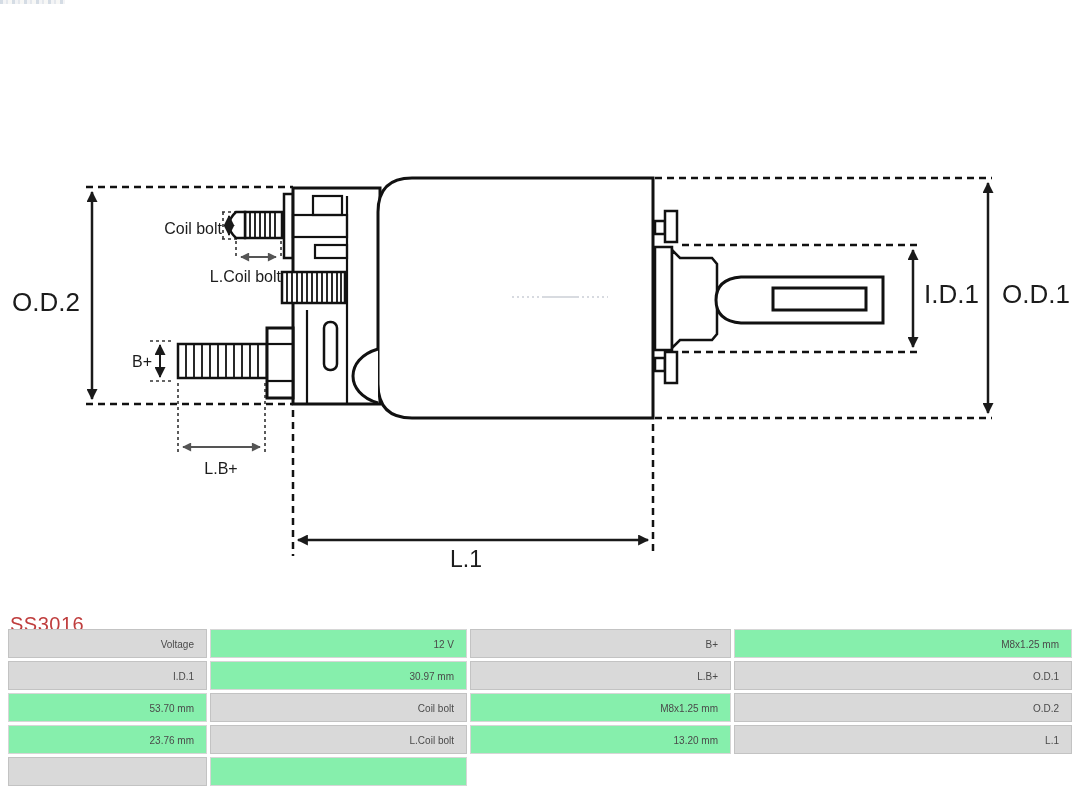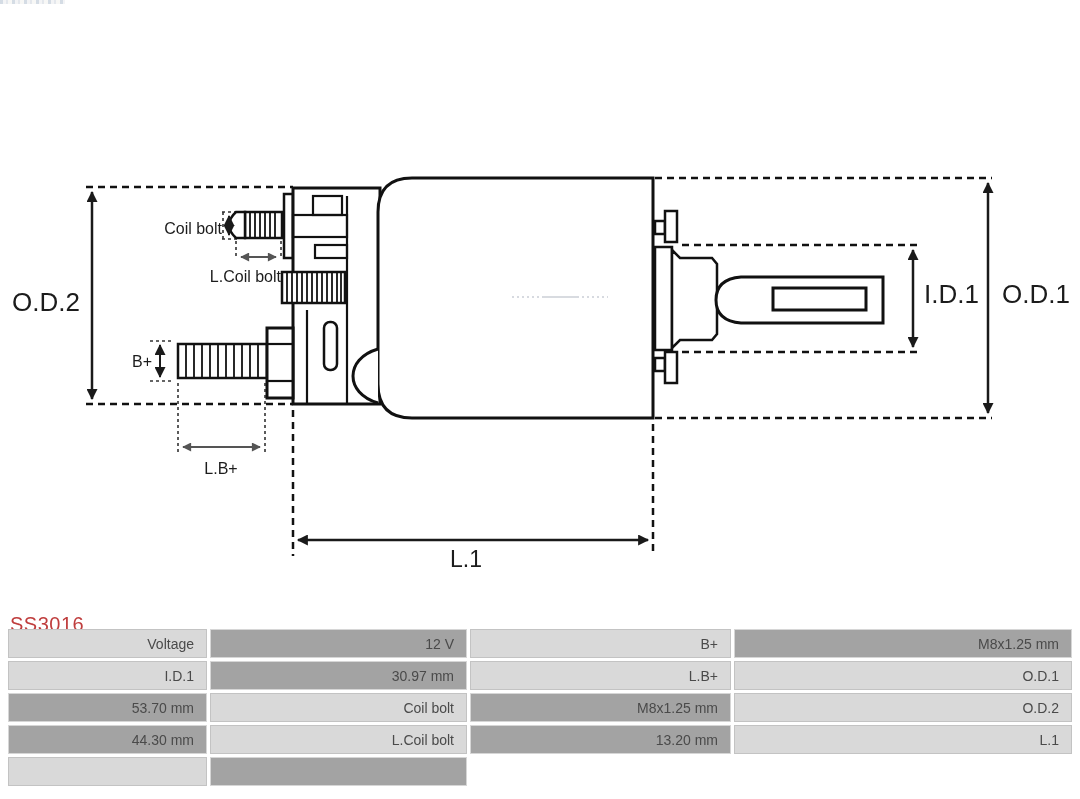--- a/index.html
+++ b/index.html
@@ -13,25 +13,25 @@
   svg.diagram{position:absolute;left:0;top:0;}
   svg.diagram text{font-family:"Liberation Sans",sans-serif;fill:#1c1c1c;}
   .dim-big{font-size:26px;}
   .dim-mid{font-size:23px;}
   .dim-small{font-size:16px;fill:#2b2b2b;}
 
   .part-title{position:absolute;left:10px;top:613px;font-size:20px;letter-spacing:.5px;
               color:#bf3d3d;cursor:pointer;}
 
   .spec-table{position:absolute;left:8px;top:629px;width:1064px;display:grid;
-              grid-template-columns:199px 257px 261px 338px;gap:3px;font-size:14px;color:#4a4a4a;}
+              grid-template-columns:199px 257px 261px 338px;gap:3px;font-size:10px;color:#4a4a4a;}
   .cell{height:29px;line-height:29px;text-align:right;padding-right:12px;box-sizing:border-box;
         white-space:nowrap;overflow:hidden;}
   .cell.lab{background:#d9d9d9;border:1px solid #c3c3c3;}
-  .cell.val{background:#a3a3a3;border:1px solid #d6d6d6;}
+  .cell.val{background:#86efac;border:1px solid #d6d6d6;}
 </style>
 </head>
 <body>
 
 <div class="stage">
 
   <div class="corner-artifact"></div>
 
   <svg class="diagram" width="1080" height="590" viewBox="0 0 1080 590">
     <defs>
@@ -191,21 +191,21 @@
     <div class="cell lab">I.D.1</div>
     <div class="cell val">30.97 mm</div>
     <div class="cell lab">L.B+</div>
 
     <div class="cell lab">O.D.1</div>
     <div class="cell val">53.70 mm</div>
     <div class="cell lab">Coil bolt</div>
     <div class="cell val">M8x1.25 mm</div>
 
     <div class="cell lab">O.D.2</div>
-    <div class="cell val">44.30 mm</div>
+    <div class="cell val">23.76 mm</div>
     <div class="cell lab">L.Coil bolt</div>
     <div class="cell val">13.20 mm</div>
 
     <div class="cell lab">L.1</div>
     <div class="cell lab"></div>
     <div class="cell val"></div>
   </div>
 
 </div>
 

